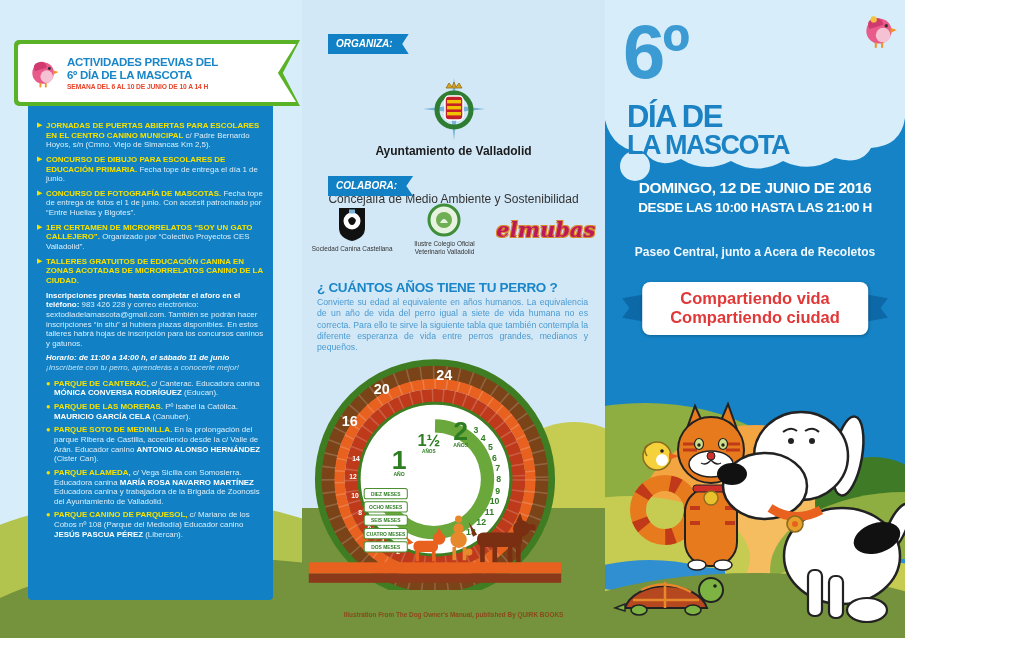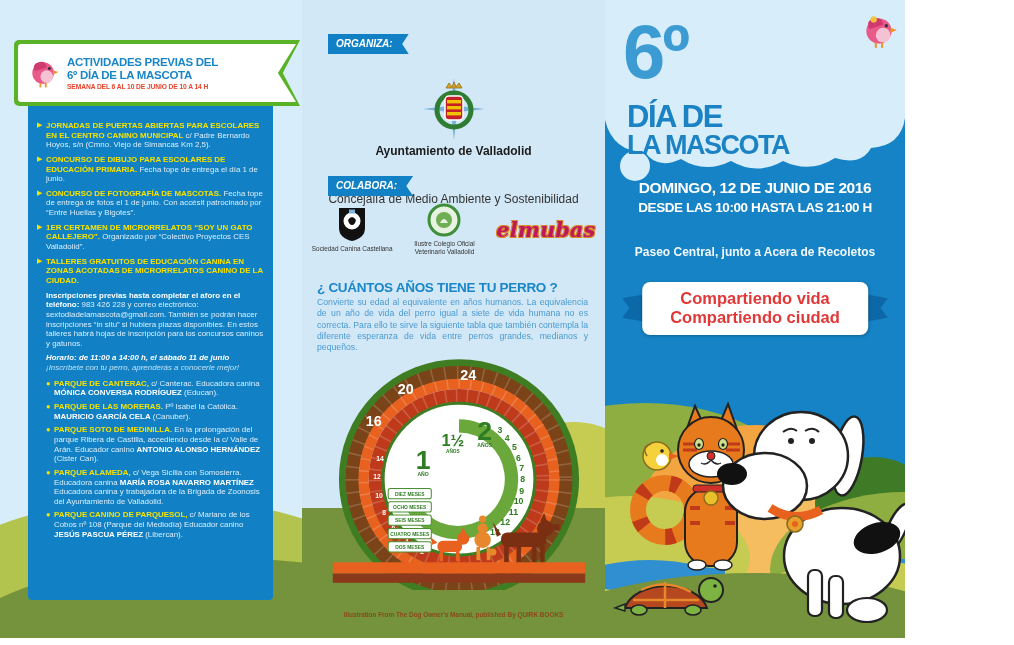--- a/index.html
+++ b/index.html
@@ -43,21 +43,21 @@
   .ribbon-colabora{left:26px;top:176px;}
   .org-logo{position:absolute;left:0;top:76px;width:100%;text-align:center;}
   .org-name{position:absolute;left:0;top:144px;width:100%;text-align:center;font-weight:bold;font-size:12px;color:#1b1b1b;}
   .org-sub{position:absolute;left:0;top:160px;width:100%;text-align:center;font-size:12px;color:#333;margin-top:32px;}
   .collab-row{position:absolute;left:4px;top:198px;width:295px;height:62px;display:flex;justify-content:space-around;align-items:center;}
   .collab{display:flex;flex-direction:column;align-items:center;width:92px;}
   .collab-label{font-size:6.4px;color:#333;text-align:center;margin-top:3px;line-height:1.25;}
   .elmubas-text{font-family:"DejaVu Serif",serif;font-weight:bold;font-style:italic;font-size:21px;color:#be185d;text-shadow:1px 1px 0 #d98a2b,-1px -1px 0 #d98a2b,1px -1px 0 #d98a2b,-1px 1px 0 #d98a2b;}
   .q-title{position:absolute;left:15px;top:280px;width:275px;color:#1a86c8;font-weight:bold;font-size:13.5px;letter-spacing:-0.3px;}
   .q-text{position:absolute;left:15px;top:297px;width:271px;color:#4a9ad1;font-size:8.7px;line-height:1.3;text-align:justify;}
-  .gauge-wrap{position:absolute;left:28px;top:354px;width:258px;height:236px;text-decoration:underline;}
+  .gauge-wrap{position:absolute;left:4px;top:354px;width:258px;height:236px;text-decoration:underline;}
   .gauge-caption{position:absolute;left:0;top:611px;width:100%;text-align:center;font-size:6.4px;font-weight:bold;color:#8a4a1c;}
 
   
   .panel-right{position:absolute;left:605px;top:0;width:300px;height:638px;background:#1583c5;overflow:hidden;}
   .cloud-svg{position:absolute;left:0;top:0;}
   .title-block{position:absolute;left:18px;top:18px;width:264px;display:flex;flex-direction:column;}
   .title-six{font-size:76px;font-weight:bold;color:#3d9bd4;line-height:0.9;letter-spacing:-3px;}
   .title-lines{margin:16px 0 0 4px;}
   .title-l1{font-size:31px;font-weight:bold;color:#1b82c4;line-height:0.95;letter-spacing:-1.5px;}
   .title-l2{font-size:27px;font-weight:bold;color:#1b82c4;line-height:1.0;letter-spacing:-1.5px;}

